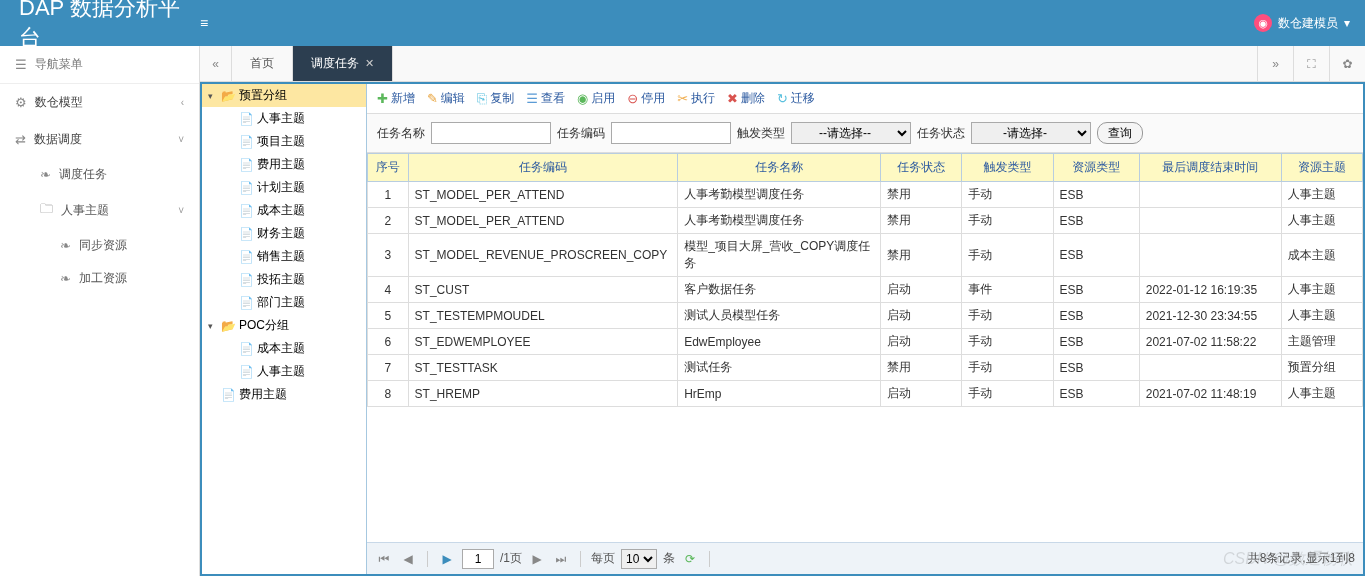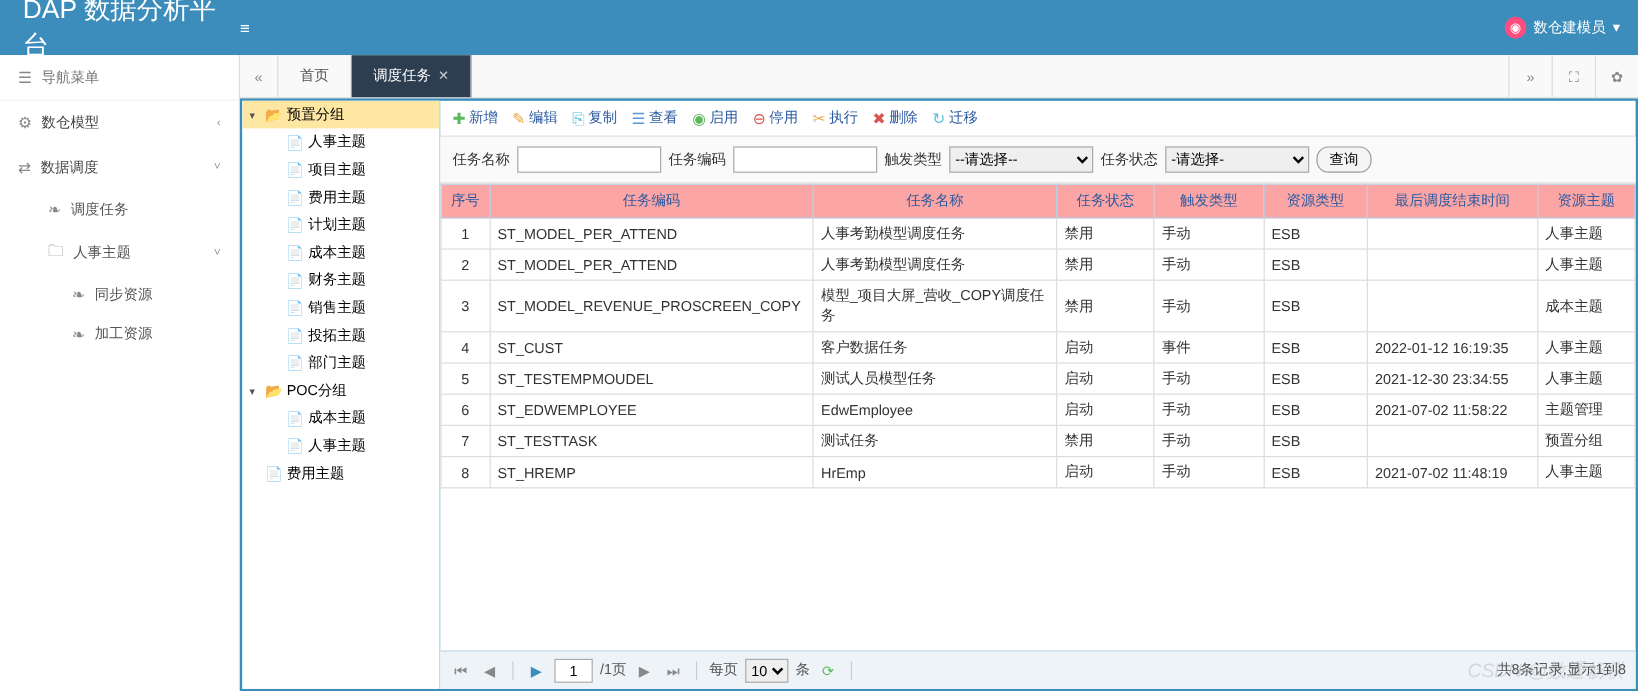--- a/index.html
+++ b/index.html
@@ -46,27 +46,27 @@
 
 
 .right-col { flex: 1; display: flex; flex-direction: column; }
 .toolbar { padding: 6px 10px; display: flex; gap: 12px; border-bottom: 1px solid #ddd; }
 .tool-btn { display: flex; align-items: center; gap: 3px; cursor: pointer; color: #2c5aa0; }
 .tool-ico { font-size: 13px; }
 
 .filter-row { padding: 8px 10px; display: flex; align-items: center; gap: 6px; border-bottom: 1px solid #ddd; background: #fafafa; }
 .filter-row label { color: #333; }
 .filter-row input[type=text] { width: 120px; height: 22px; border: 1px solid #aaa; padding: 0 4px; }
-.filter-row select { width: 120px; height: 22px; border: 1px solid #aaa; }
+.filter-row select { width: 120px; height: 22px; border: 1px solid #aaa; text-align: center; }
 .filter-btn { height: 22px; padding: 0 10px; border: 1px solid #999; background: #f5f5f5; cursor: pointer; border-radius: 10px; }
 
 
 .grid { flex: 1; overflow: auto; }
 table { width: 100%; border-collapse: collapse; }
-th { background: #fca5a5; border: 1px solid #b8cde0; padding: 5px 2px; color: #2c5aa0; font-weight: 500; text-align: center; font-size: 12px; }
+th { background: #fef9c3; border: 1px solid #b8cde0; padding: 5px 2px; color: #2c5aa0; font-weight: 500; text-align: center; font-size: 12px; }
 td { border: 1px solid #ddd; padding: 4px 6px; color: #333; font-size: 12px; }
 td.c { text-align: center; }
 
 
 .pager { height: 32px; background: #eef3f8; border-top: 1px solid #c8d8e8; display: flex; align-items: center; padding: 0 8px; gap: 6px; color: #555; }
 .pager .pbtn { width: 18px; height: 18px; display: flex; align-items: center; justify-content: center; cursor: pointer; color: #888; }
 .pager input { width: 32px; height: 20px; text-align: center; border: 1px solid #aaa; }
 .pager select { height: 20px; border: 1px solid #aaa; }
 .pager .sep { width: 1px; height: 16px; background: #ccc; margin: 0 4px; }
 .pager .info { margin-left: auto; }

